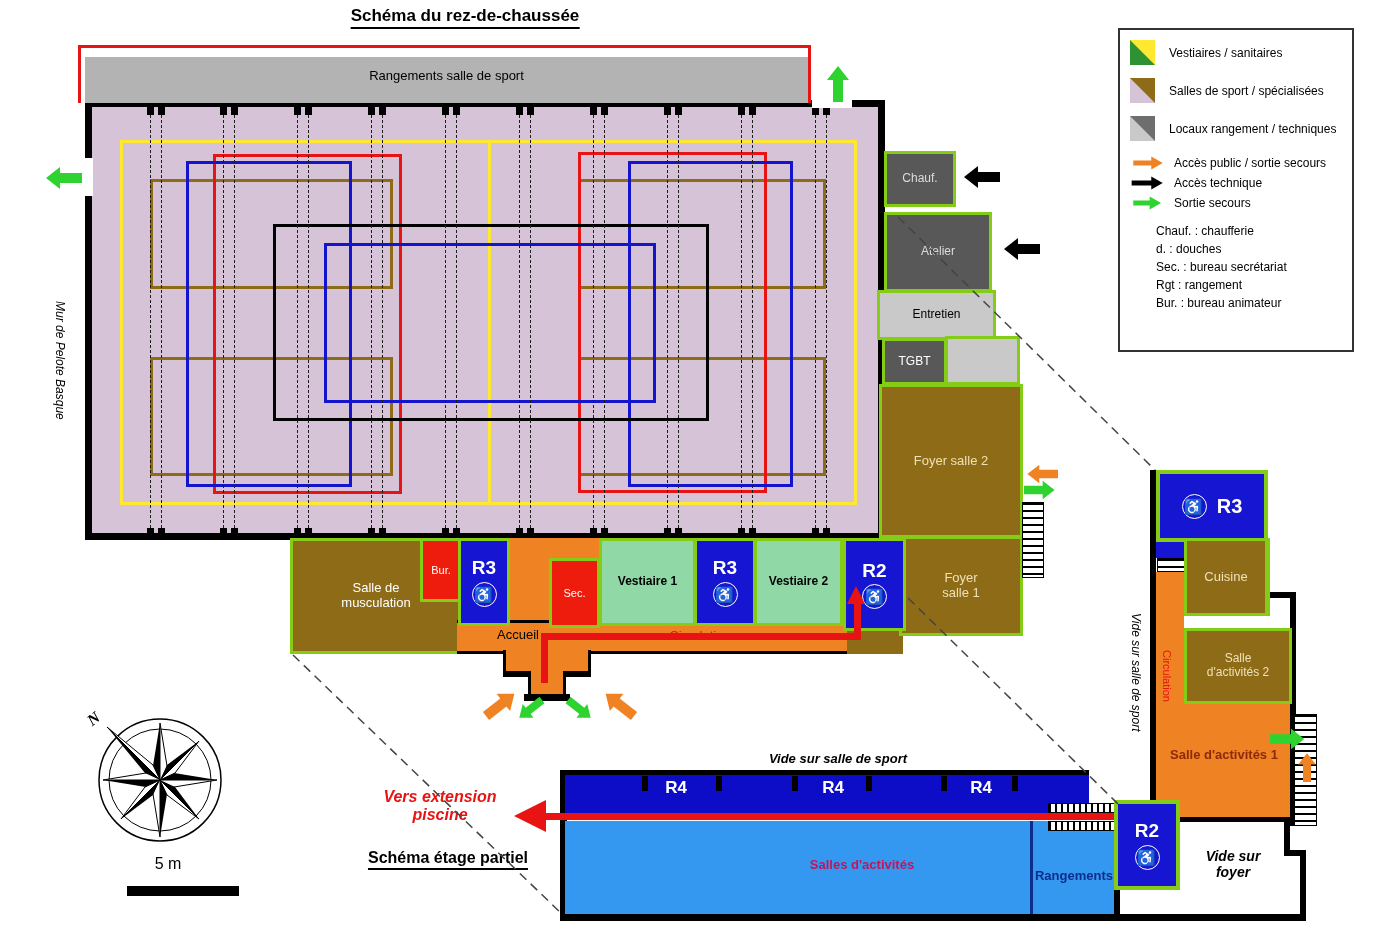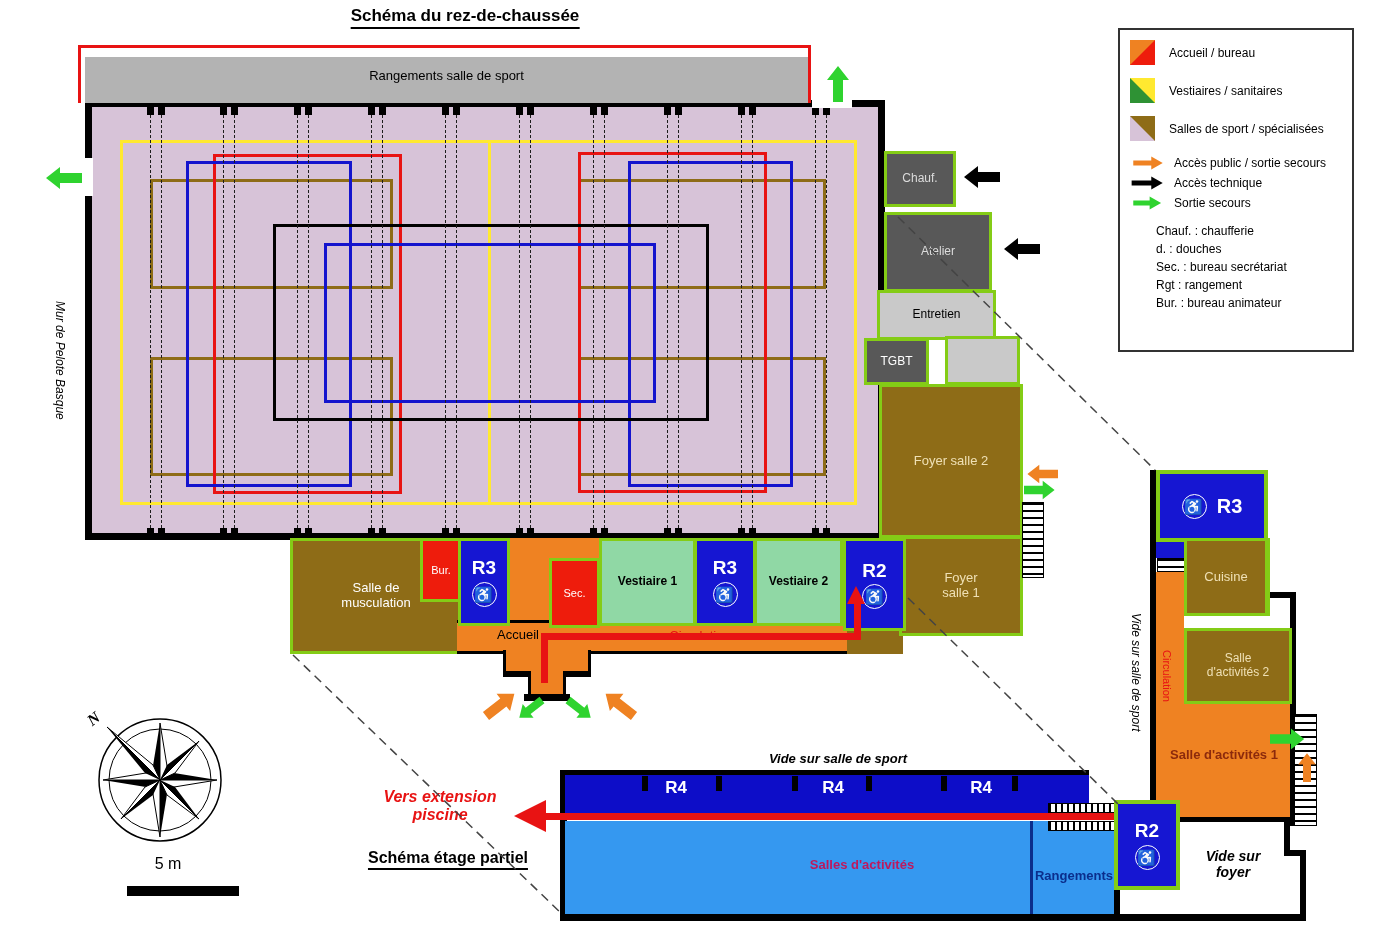--- a/index.html
+++ b/index.html
@@ -92,21 +92,21 @@
 
   <div class="room" style="left:884px;top:151px;width:72px;height:56px;background:#585858;color:#dcdcdc;z-index:5;">
       <span class="roomlbl">Chauf.</span>
     </div>
   <div class="room" style="left:884px;top:212px;width:108px;height:80px;background:#585858;color:#dcdcdc;z-index:5;">
       <span class="roomlbl">Atelier</span>
     </div>
   <div class="room" style="left:877px;top:290px;width:119px;height:50px;background:#c9c9c9;color:#000;z-index:5;">
       <span class="roomlbl">Entretien</span>
     </div>
-  <div class="room" style="left:864px;top:338px;width:65px;height:47px;background:#585858;color:#fff;z-index:5;">
+  <div class="room" style="left:882px;top:338px;width:65px;height:47px;background:#585858;color:#fff;z-index:5;">
       <span class="roomlbl">TGBT</span>
     </div>
   <div class="room" style="left:945px;top:336px;width:75px;height:49px;background:#c9c9c9;z-index:5;"></div>
   <div class="room" style="left:879px;top:384px;width:144px;height:154px;background:#8e6c17;color:#efe0b5;z-index:5;">
       <span style="font-size:13px;">Foyer salle 2</span>
     </div>
   <div class="room" style="left:899px;top:536px;width:124px;height:100px;background:#8e6c17;color:#efe0b5;z-index:5;">
       <span style="font-size:13px;width:60px;">Foyer salle 1</span>
     </div>
   <div class="abs" style="left:843px;top:626px;width:60px;height:28px;background:#8e6c17;z-index:4;"></div>
@@ -284,31 +284,31 @@
         <polygon points="26,104 50,72 65,65" fill="#fff" stroke="#000" stroke-width="1"></polygon>
     </g>
   </svg>
 
   <div class="lbl" style="left:88px;top:710px;font-family:'Liberation Serif',serif;font-style:italic;font-weight:bold;font-size:16px;transform:rotate(-38deg);z-index:11;">N</div>
   <div class="lbl ctr" style="left:168px;top:855px;font-size:16px;z-index:11;">5 m</div>
   <div class="abs" style="left:127px;top:886px;width:112px;height:10px;background:#000;z-index:11;"></div>
 
   <div class="legend">
     <div class="lrow">
-        <span class="lsw lsw1"></span>
-        <span class="ltxt">Accueil / bureau</span>
-      </div>
-    <div class="lrow">
         <span class="lsw lsw2"></span>
         <span class="ltxt">Vestiaires / sanitaires</span>
       </div>
     <div class="lrow">
         <span class="lsw lsw3"></span>
         <span class="ltxt">Salles de sport / spécialisées</span>
       </div>
+    <div class="lrow">
+        <span class="lsw lsw4"></span>
+        <span class="ltxt">Locaux rangement / techniques</span>
+      </div>
     <div class="arow" style="margin-top:8px;">
       <svg class="larrow" viewBox="0 0 40 22">
           <polygon points="2,8 24,8 24,3 38,11 24,19 24,14 2,14" fill="#ef8222"></polygon>
         </svg>
       <span class="ltxt">Accès public / sortie secours</span>
     </div>
     <div class="arow">
       <svg class="larrow" viewBox="0 0 40 22">
           <polygon points="0,8 24,8 24,3 38,11 24,19 24,14 0,14" fill="#000"></polygon>
         </svg>

